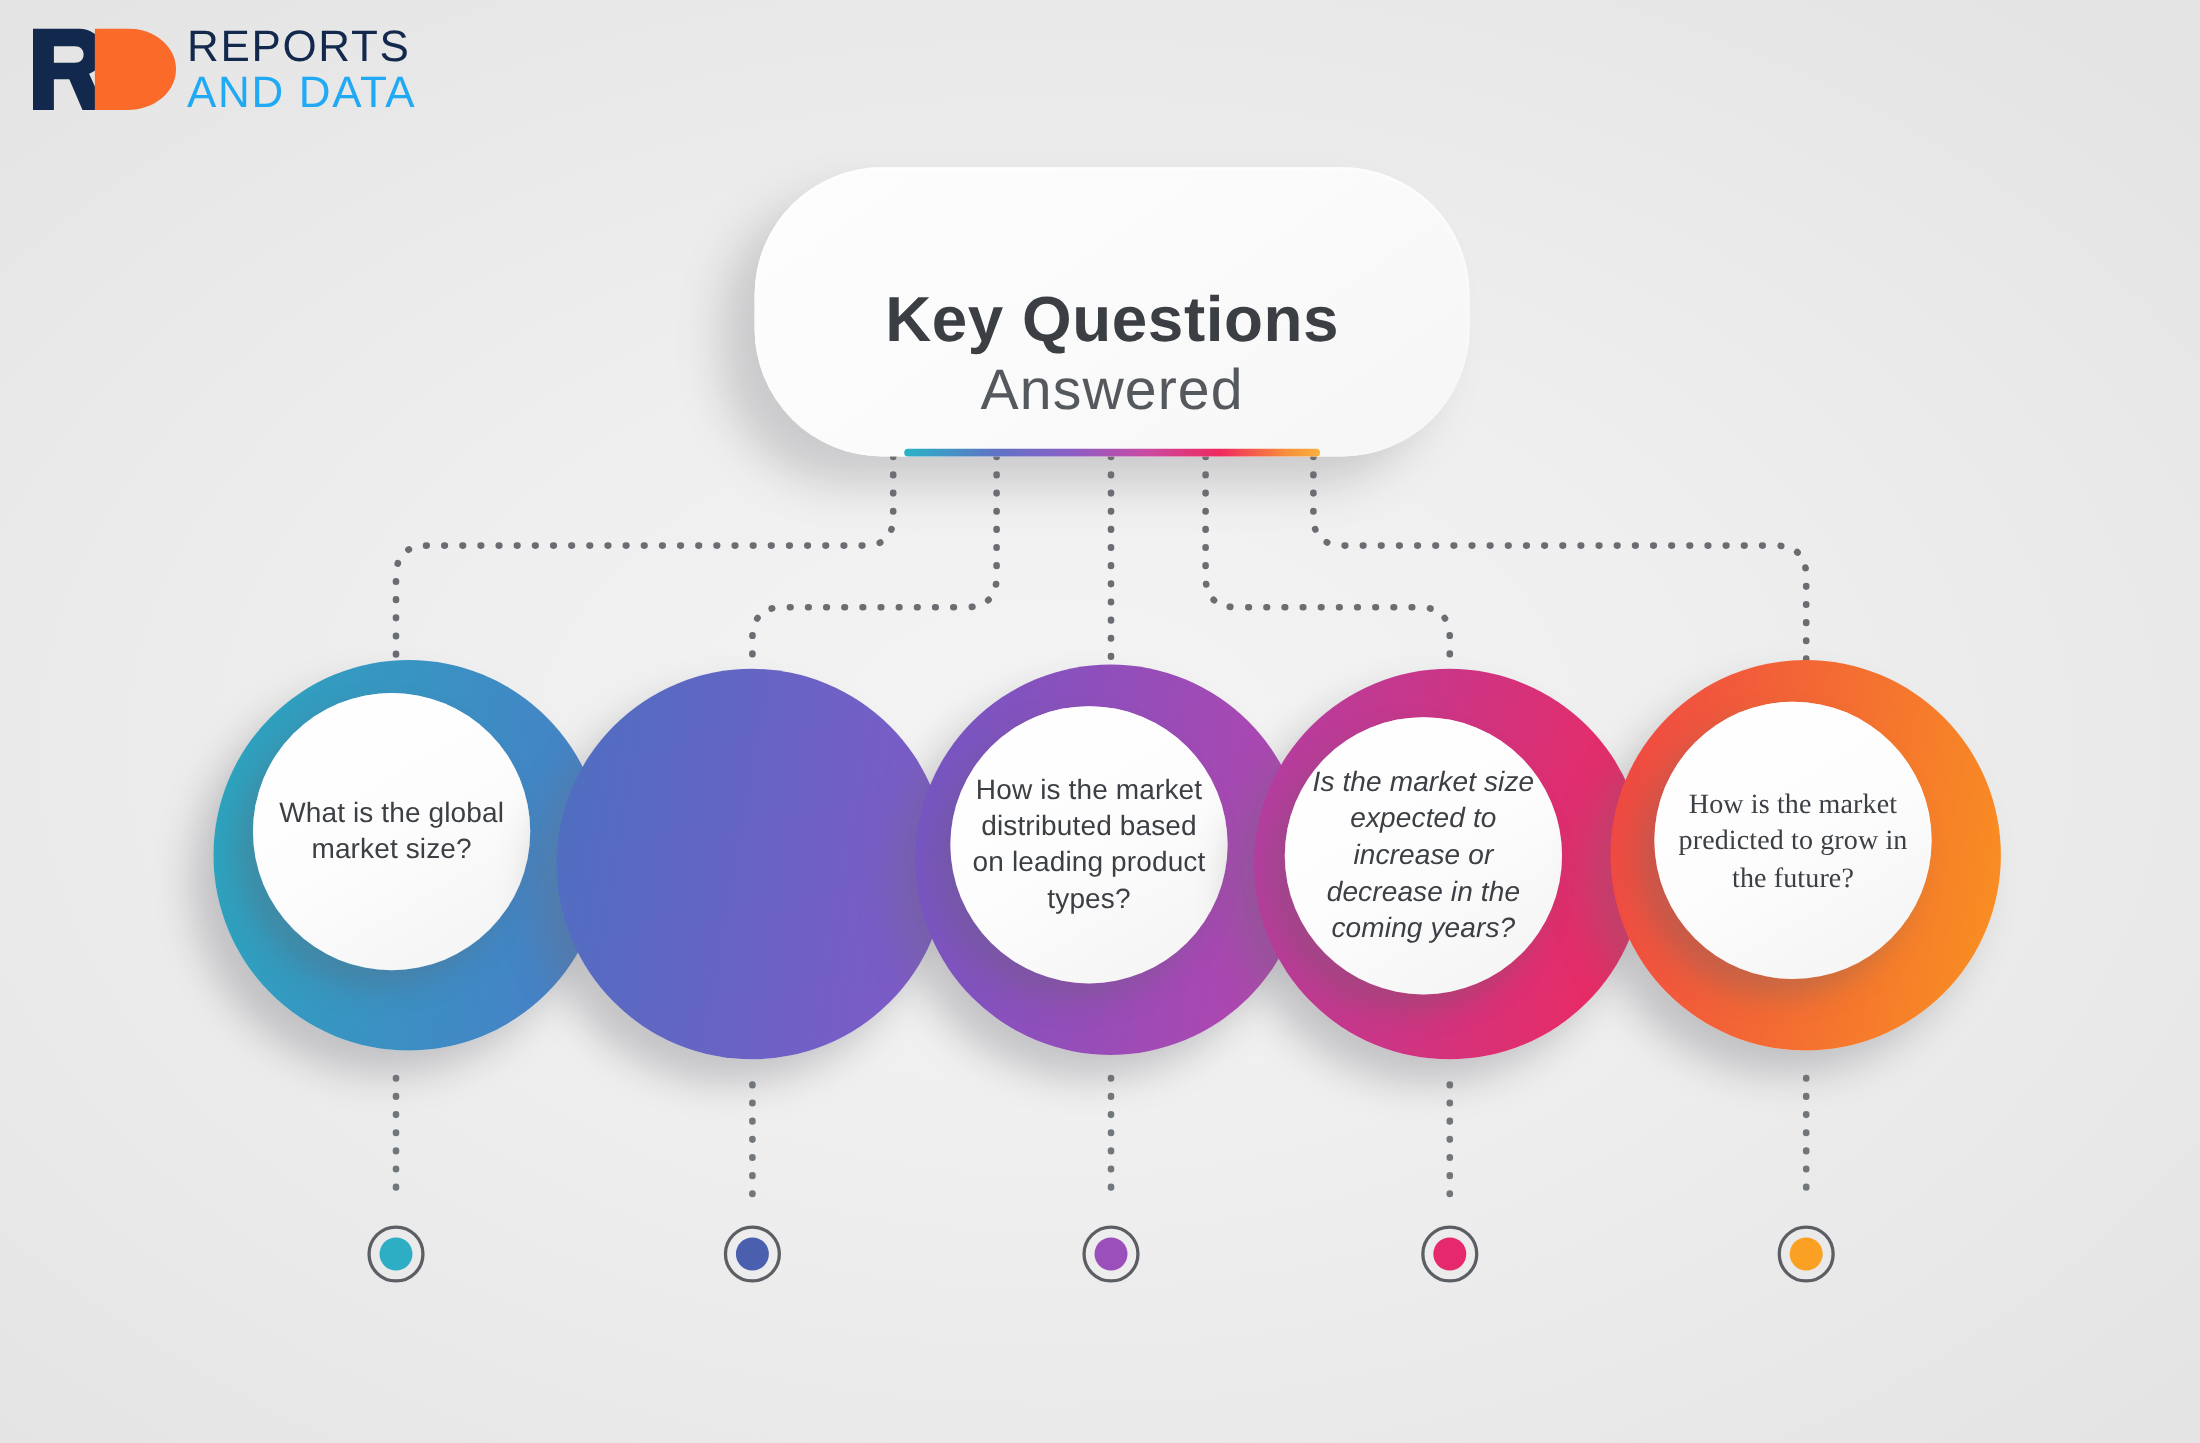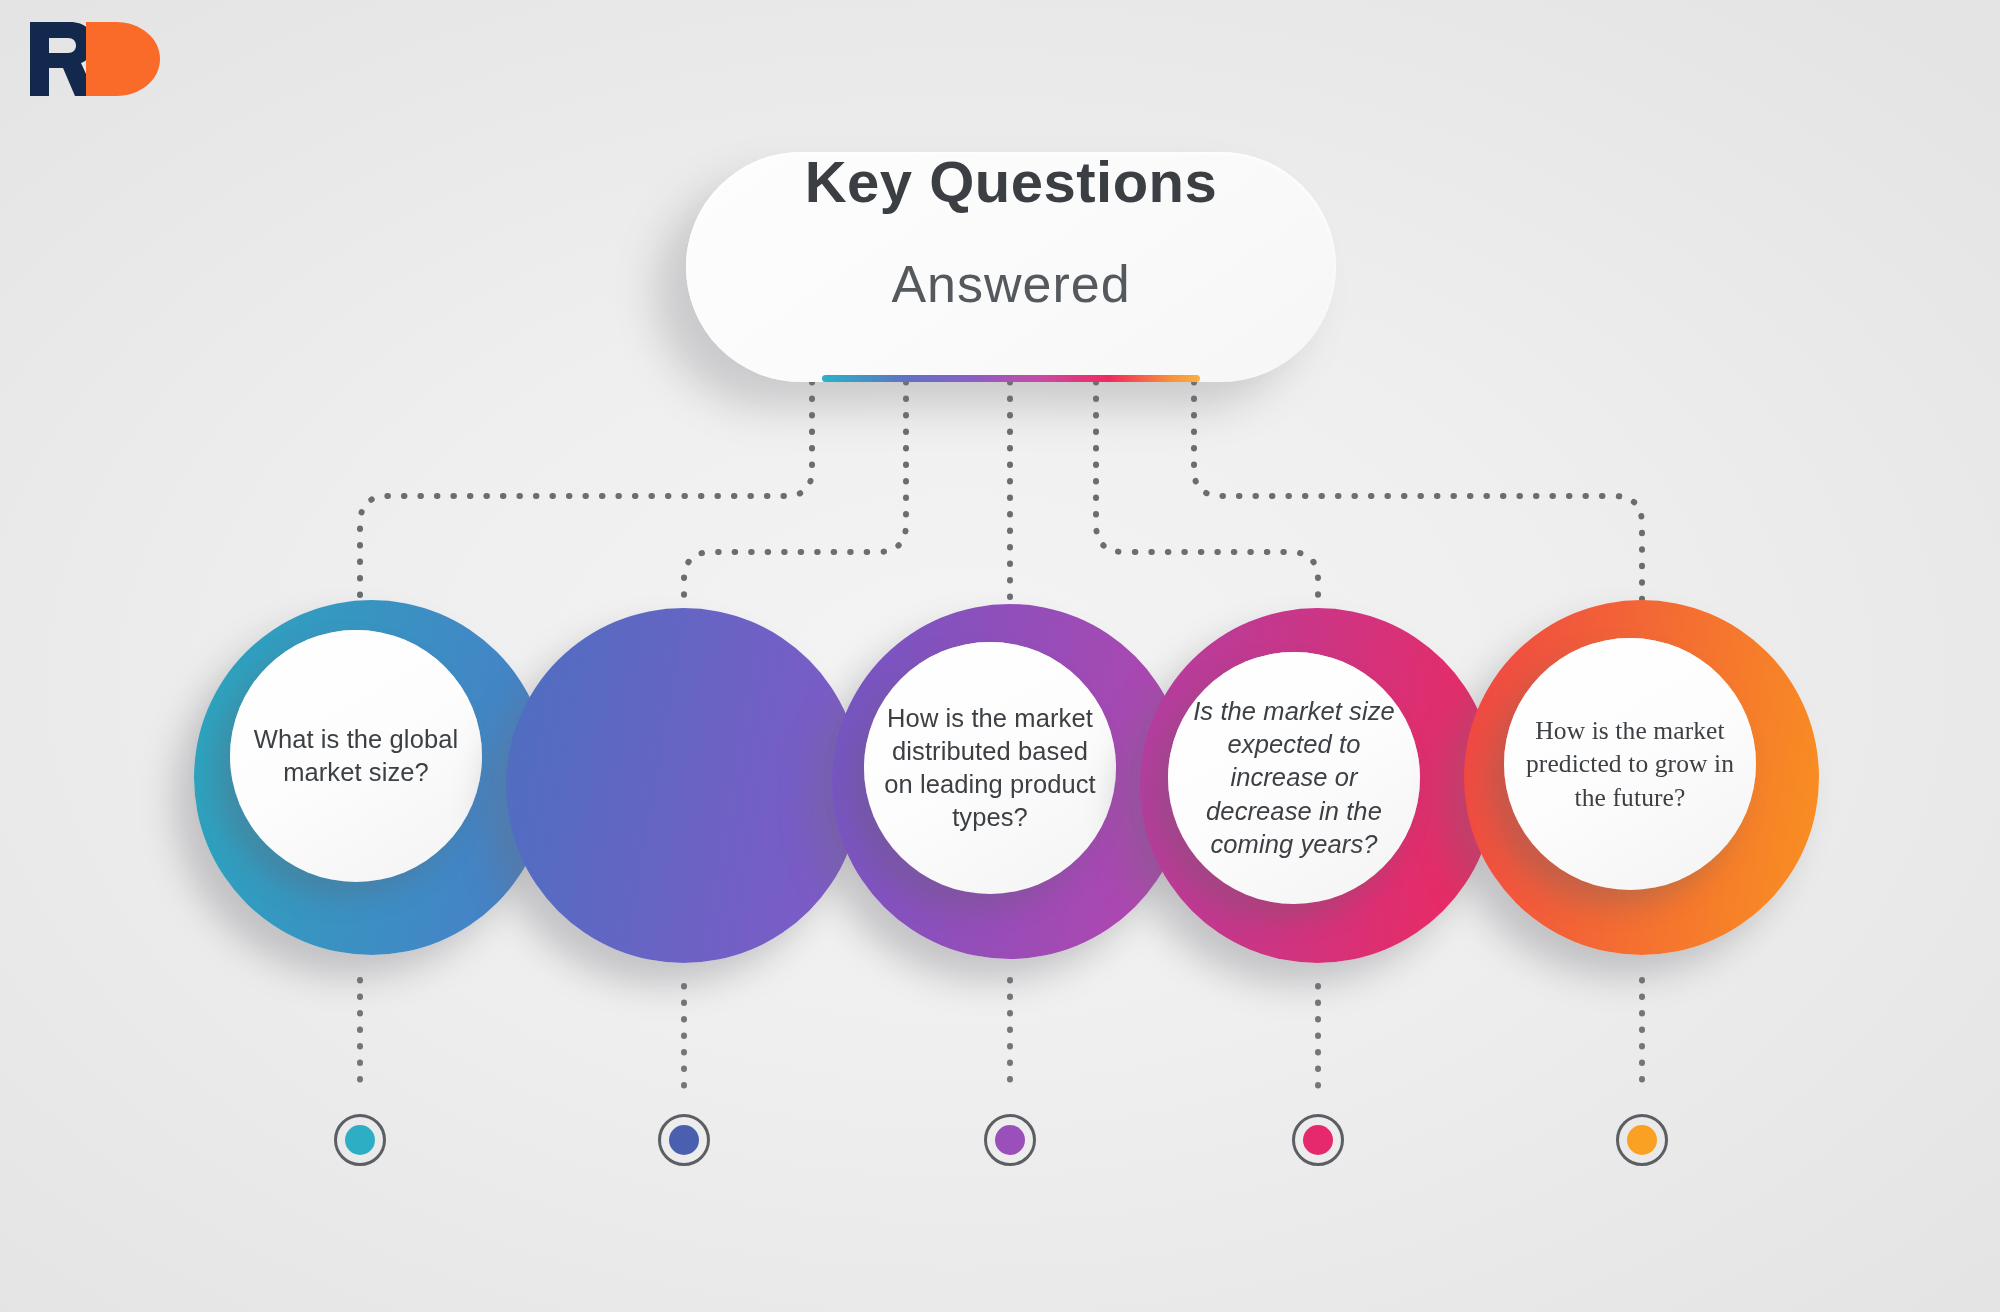--- a/index.html
+++ b/index.html
@@ -28,28 +28,28 @@
     font-family:"Liberation Sans", sans-serif;
   }
   .logo-line2 {
     font-size:40px; letter-spacing:1.5px; color:#21a9f3; font-weight:400;
     margin-top:2px; font-family:"Liberation Sans", sans-serif;
   }
 
   
   #title-card {
     position:absolute; left:686px; top:152px;
-    width:650px; height:230px;
+    width:650px; height:263px;
     background:linear-gradient(145deg,#fdfdfd 0%,#fbfbfb 45%,#f6f6f6 100%);
     border-radius:116px;
     box-shadow:
       -30px 26px 40px rgba(120,120,125,0.30),
       0 2px 4px rgba(255,255,255,0.9) inset;
     display:flex; flex-direction:column;
-    align-items:center; justify-content:space-between;
+    align-items:center; justify-content:flex-end;
     z-index:6;
   }
   #title-line1 {
     font-size:58px; font-weight:600; color:#3b3f43;
     letter-spacing:0.5px; line-height:1.05;
   }
   #title-line2 {
     font-size:52px; font-weight:400; color:#55595d;
     letter-spacing:1px; line-height:1.15; margin-top:4px;
   }
@@ -121,20 +121,24 @@
   <div id="logo">
     <div class="logo-mark">
       <svg class="logo-r" width="66" height="74" viewBox="0 0 66 74">
         <path d="M0 0 H40 C55 0 64 9 64 22 C64 31 59 38 51 41 L66 74 H45 L33 46 H19 V74 H0 Z
                  M19 16 V31 H38 C43 31 46 28 46 23.5 C46 19 43 16 38 16 Z" fill="#12284c"></path>
       </svg>
       <svg class="logo-d" width="74" height="74" viewBox="0 0 74 74">
         <path d="M0 0 H30 C54 0 74 16 74 37 C74 58 54 74 30 74 H0 Z" fill="#fa6a28"></path>
       </svg>
     </div>
+    <div class="logo-words">
+      <div class="logo-line1">REPORTS</div>
+      <div class="logo-line2">AND DATA</div>
+    </div>
   </div>
 
   <svg id="wires" viewBox="0 0 2000 1312">
 
     <path class="wire" d="M 812,382 L 812,470 Q 812,496 786,496 L 388,496 Q 360,496 360,524 L 360,600"></path>
 
     <path class="wire" d="M 906,382 L 906,524 Q 906,552 878,552 L 712,552 Q 684,552 684,580 L 684,608"></path>
 
     <path class="wire" d="M 1010,382 L 1010,604"></path>
 

